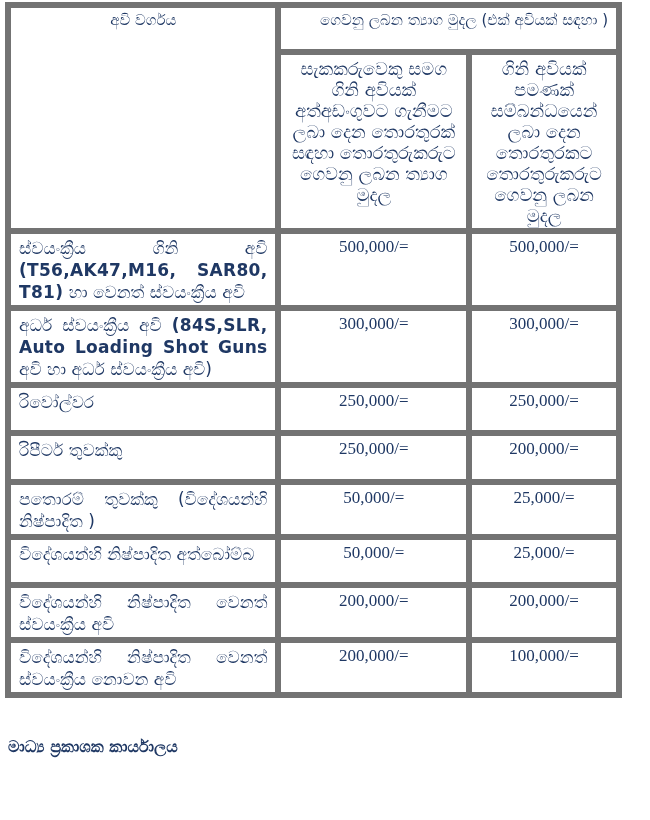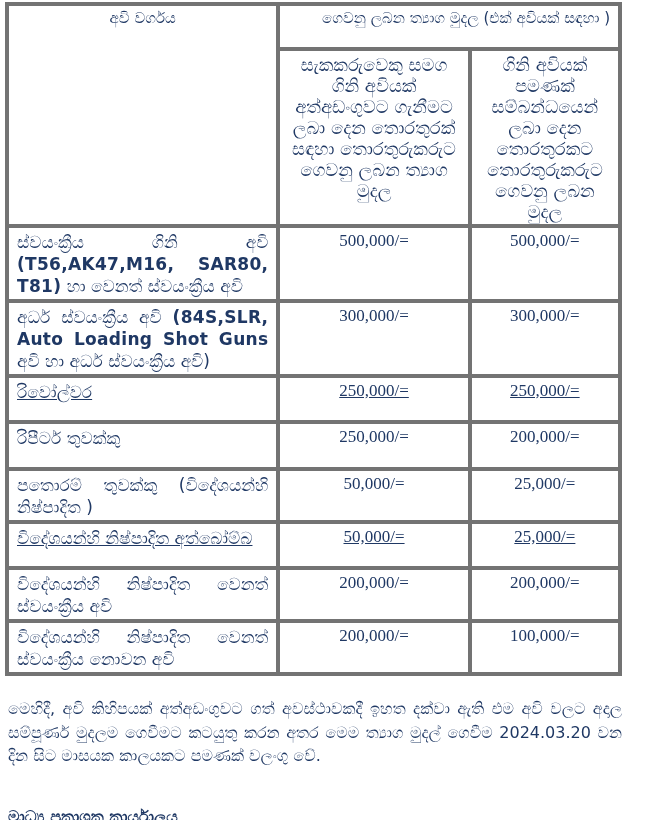--- a/index.html
+++ b/index.html
@@ -20,21 +20,21 @@
     height: 820px;
     padding: 2px 28px 0 5px;
   }
   table.reward-table {
     border-collapse: collapse;
     width: 617px;
     table-layout: fixed;
   }
   table.reward-table th,
   table.reward-table td {
-    border: 4px solid #737373;
+    border: 6px solid #737373;
     vertical-align: top;
     padding: 3px 8px 2px 8px;
     font-weight: normal;
     color: #1f3864;
     overflow: hidden;
   }
   .col-type  { width: 251px; }
   .col-amt1  { width: 177px; }
   .col-amt2  { width: 139px; }
 
@@ -65,21 +65,21 @@
   td.wtype b { letter-spacing: 0.3px; }
   td.amount {
     text-align: center;
     font-family: "Liberation Serif", "DejaVu Serif", serif;
     font-size: 17px;
     padding-top: 3px;
     padding-right: 9px;
   }
   tr.r-tall1 td { height: 62px; }
   tr.r-tall2 td { height: 61px; }
-  tr.r-med   td { height: 37px; text-decoration: underline; }
+  tr.r-med   td { height: 37px; }
   tr.r-med2  td { height: 38px; }
   tr.r-2line td { height: 38px; }
 
   .body-text {
     width: 614px;
     margin: 0 0 0 3px;
     font-size: 16px;
     line-height: 23.5px;
     text-align: justify;
   }
@@ -149,21 +149,20 @@
         <td class="amount">200,000/=</td>
       </tr>
       <tr class="r-2line">
         <td class="wtype">විදේශයන්හි නිෂ්පාදිත වෙනත් ස්වයංක්‍රීය නොවන අවි</td>
         <td class="amount">200,000/=</td>
         <td class="amount">100,000/=</td>
       </tr>
     </tbody>
   </table>
 
-  <p class="body-text para-1">මෙහිදී, අවි කිහිපයක් අත්අඩංගුවට ගත් අවස්ථාවකදී ඉහත දක්වා ඇති එම අවි වලට අදාල සම්පූර්ණ මුදලම ගෙවීමට කටයුතු කරන අතර මෙම ත්‍යාග මුදල් ගෙවීම 2024.03.20 වන දින සිට මාසයක කාලයකට පමණක් වලංගු වේ.</p>
 
 
   <div class="footer-block">
     <div>මාධ්‍ය ප්‍රකාශක කාර්යාලය</div>
 
   </div>
 
 </div>
 
 </body></html>

